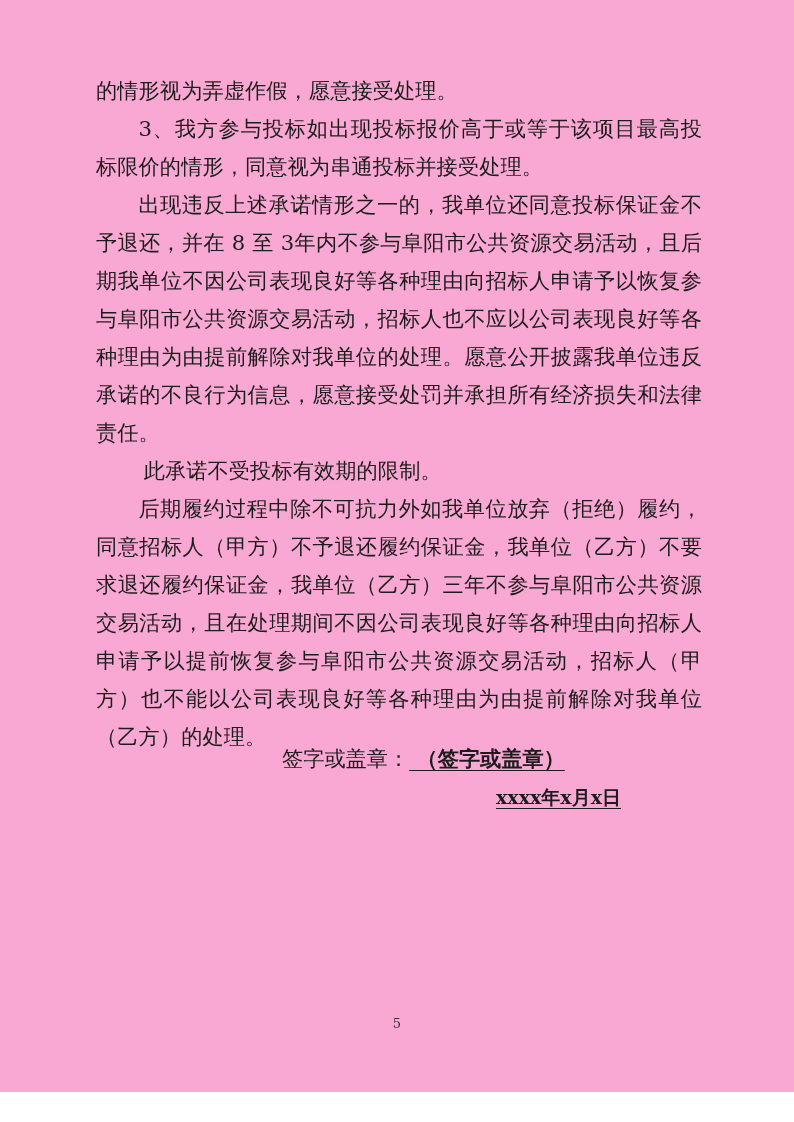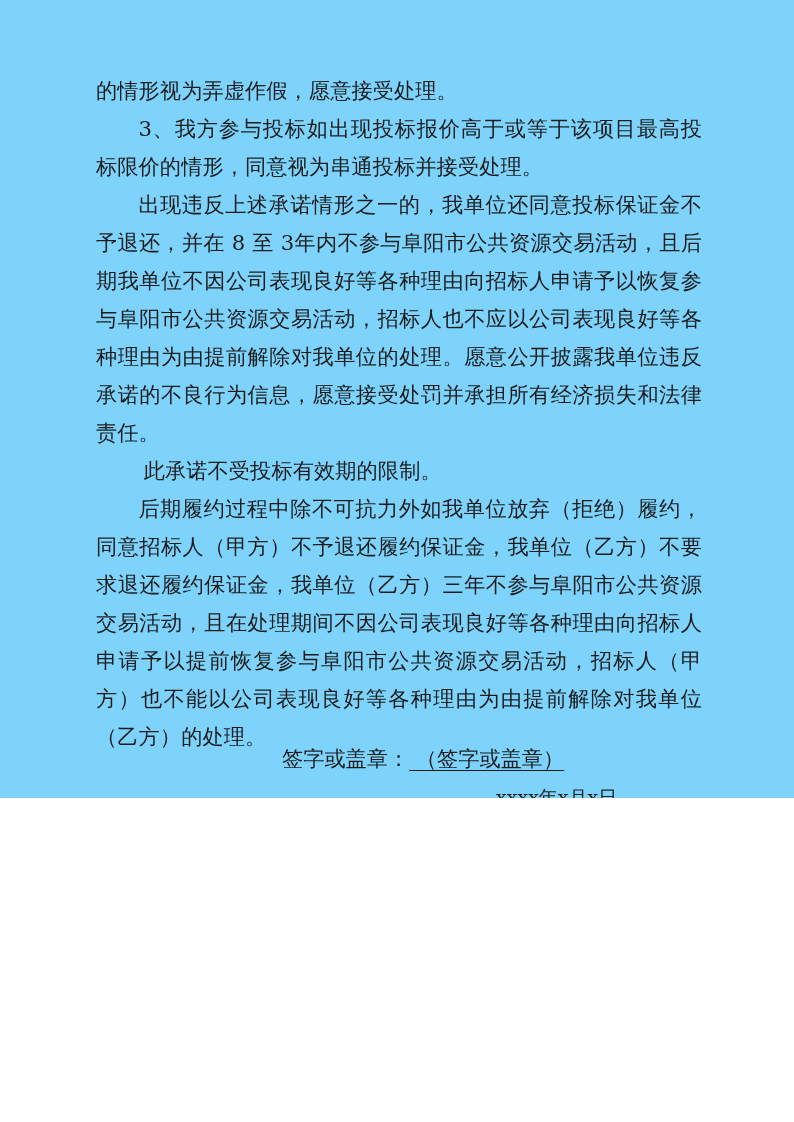--- a/index.html
+++ b/index.html
@@ -9,22 +9,22 @@
     background: #ffffff;
   }
 
   body {
     font-family: "DejaVu Serif", "Liberation Serif", serif;
   }
 
   .page {
     position: relative;
     width: 794px;
-    height: 798px;
-    background: #7dd3fc;
+    height: 1092px;
+    background: #f9a8d4;
     overflow: hidden;
     box-sizing: border-box;
   }
 
   
   .doc-body {
     position: absolute;
     left: 96px;
     top: 72px;
     width: 606px;
@@ -69,20 +69,21 @@
   .sign-line.row-seal   { padding-left: 208px; }
   .sign-line.row-agent  { padding-left: 186px; }
   .sign-line.row-date   { padding-left: 400px; }
 
   .label { }
 
   .ul {
     text-decoration: underline;
     text-underline-offset: 4px;
     text-decoration-thickness: 1.3px;
+    font-weight: bold;
   }
 
   .ul-lead {
     text-decoration: underline;
     text-underline-offset: 4px;
     text-decoration-thickness: 1.3px;
     white-space: pre;
   }
 
   .latin {

